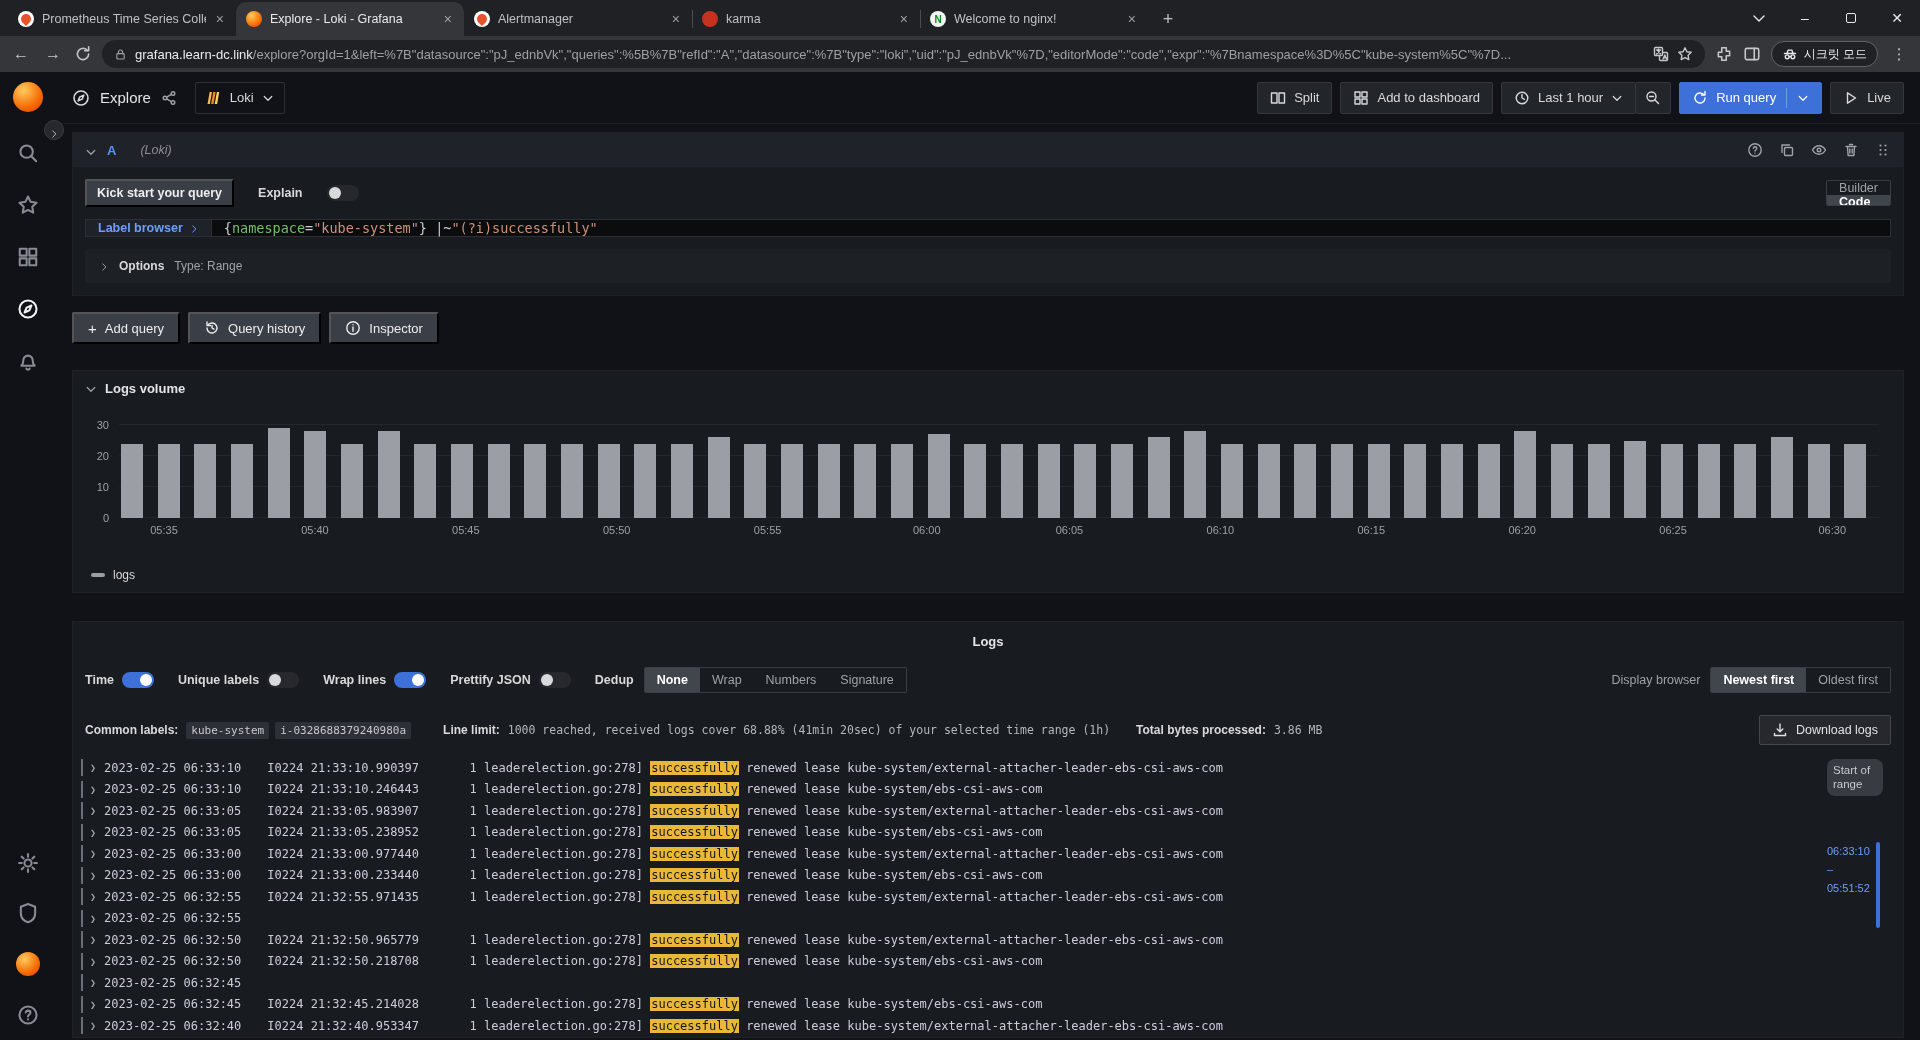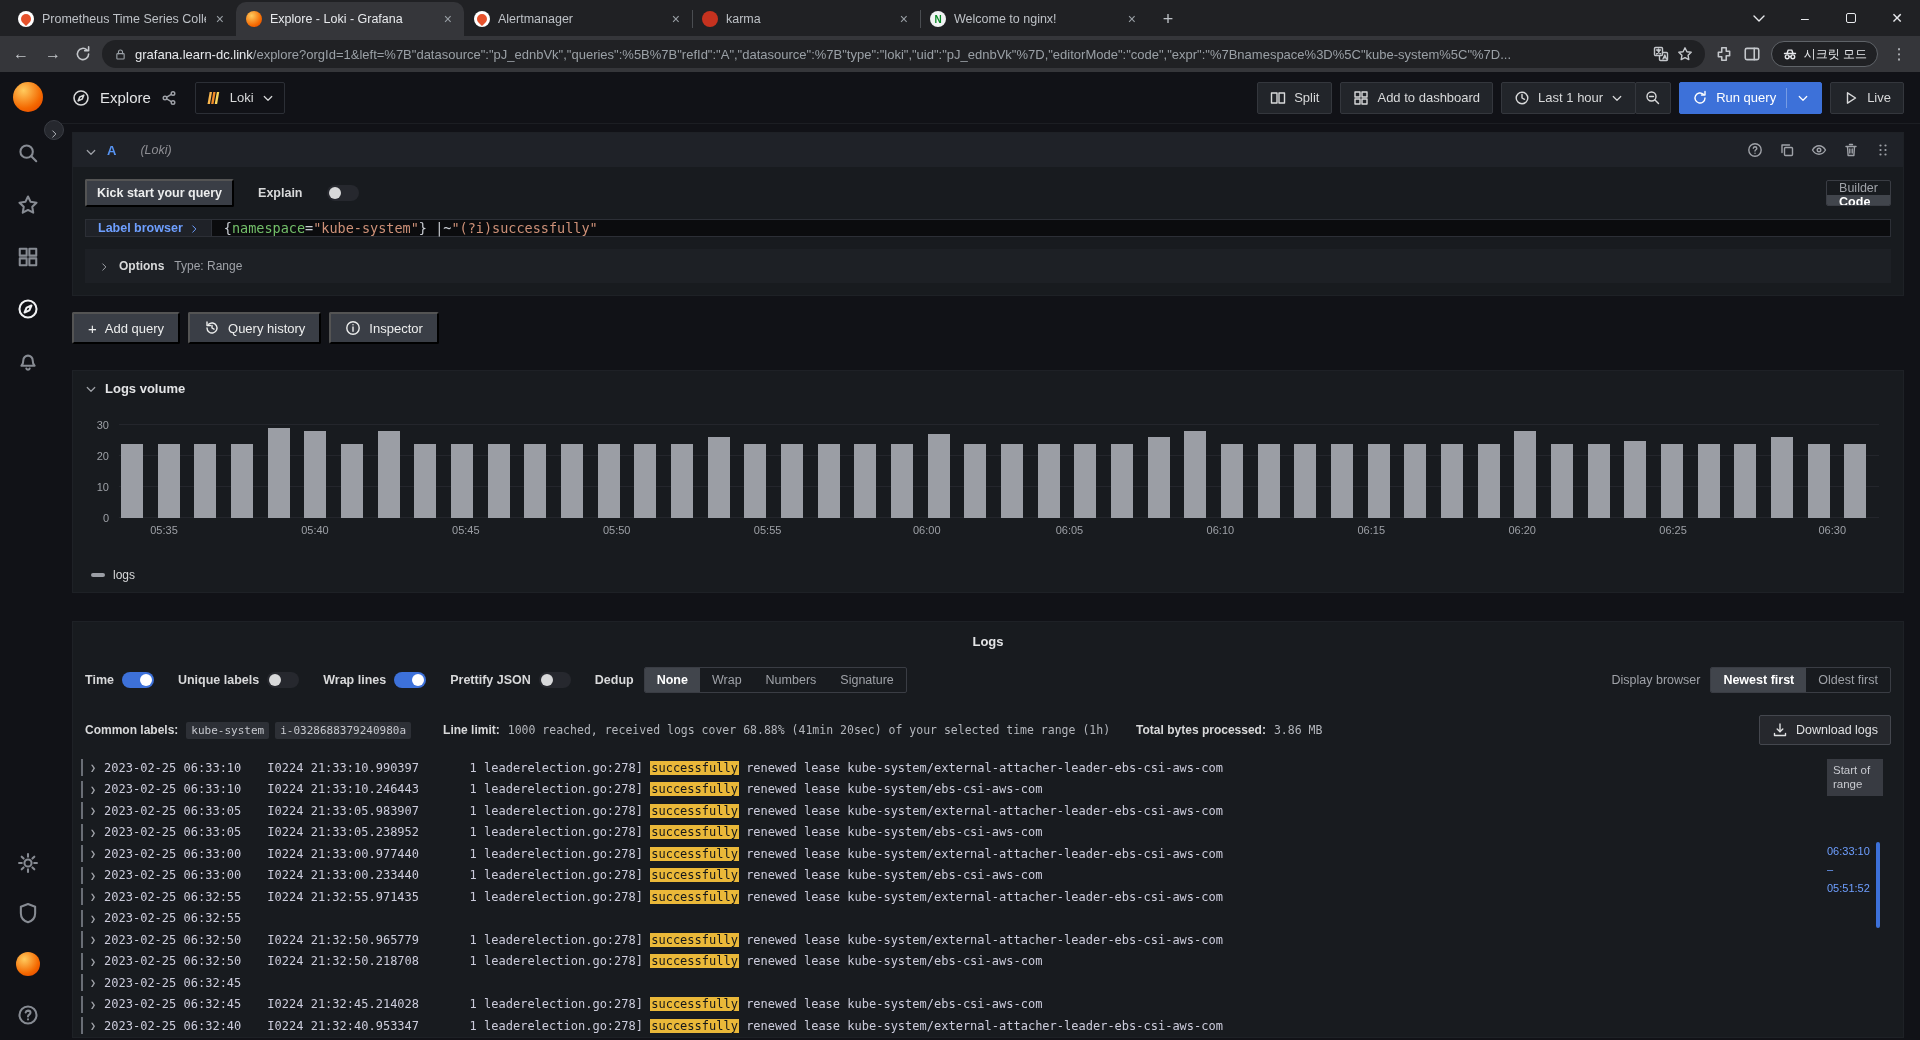--- a/index.html
+++ b/index.html
@@ -139,21 +139,21 @@
   .log-rows { position:relative; padding:2px 84px 0 8px; font-family:"DejaVu Sans Mono", monospace; font-size:12px; color:#ccccdc; }
   .log-row { display:flex; align-items:center; height:21.5px; white-space:nowrap; overflow:hidden; }
   .lvl { width:2px; height:17px; background:#6a6e76; margin-right:7px; flex:none; }
   .row-chev { color:#9fa2a8; font-size:10px; margin-right:8px; flex:none; }
   .log-ts { white-space:pre; margin-right:26px; flex:none; }
   .log-body { white-space:pre; overflow:hidden; }
   .hl { background:#eab839; color:#141619; padding:0 1px; }
 
   .log-nav { position:absolute; top:4px; right:10px; width:66px; display:flex; flex-direction:column; align-items:flex-start; }
   .nav-chip { background:#383b42; color:#c7c9cf; font-family:"Liberation Sans", sans-serif; font-size:11.5px;
-              padding:4px 6px; border-radius:0; width:56px; line-height:1.25; }
+              padding:4px 6px; border-radius:8px; width:56px; line-height:1.25; }
   .nav-times { margin-top:46px; display:flex; gap:6px; }
   .nav-times .t { color:#6e9fff; font-size:11px; font-family:"Liberation Sans", sans-serif; line-height:1.7; text-align:left; }
   .nav-track { width:4px; border-radius:2px; background:#3d71d9; height:86px; }
 </style>
 </head>
 <body>
 
 <div class="chrome-tabs">
   <div class="tabs-container" id="tabs-container">
   <div class="tab">

